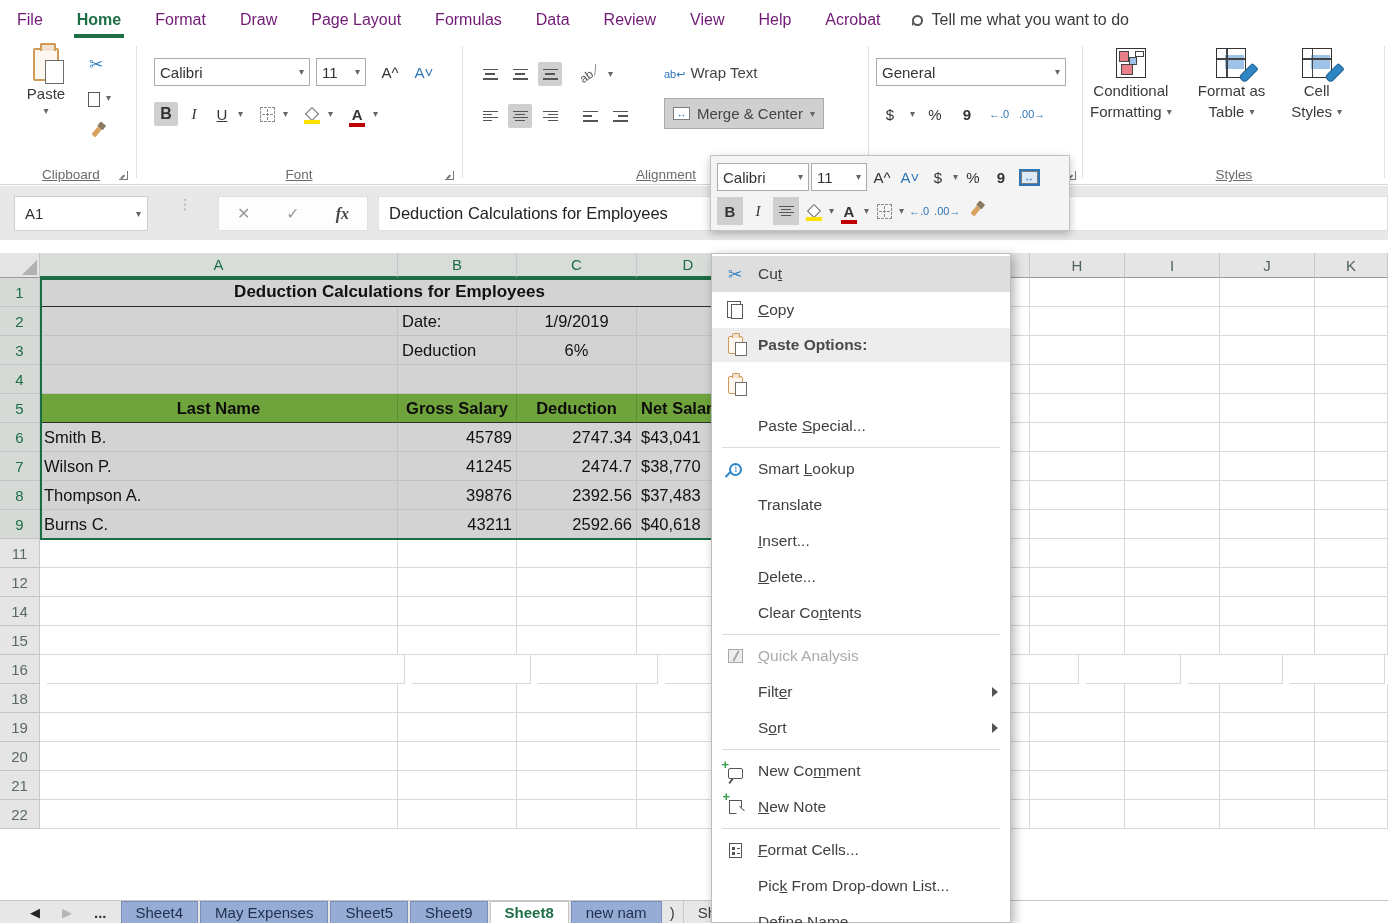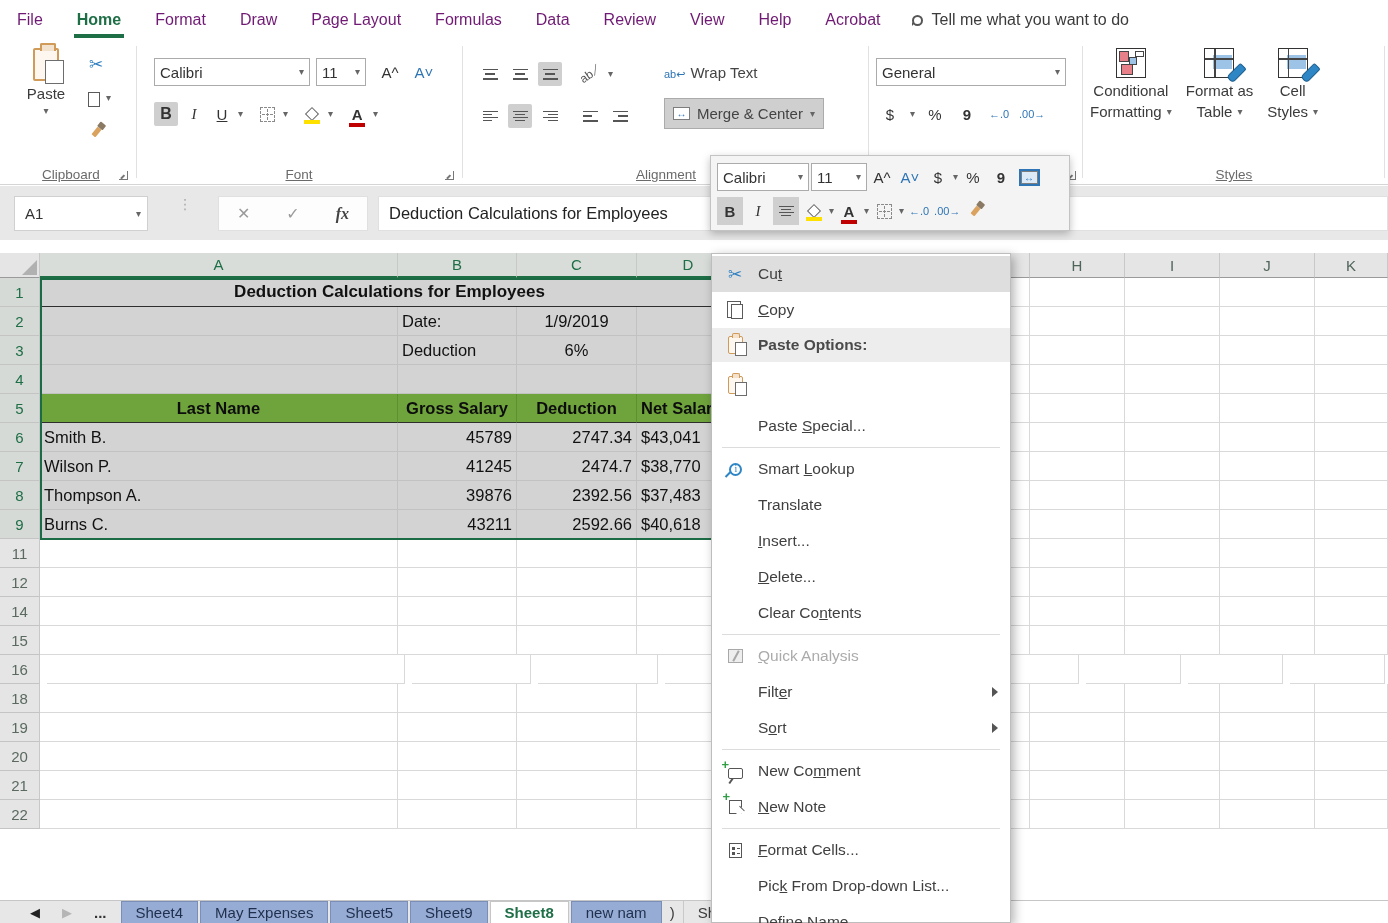--- a/index.html
+++ b/index.html
@@ -320,21 +320,21 @@
       <span class="sbtn" style="font-weight:bold;">9</span>
       <span class="sbtn" style="font-size:11px;color:#2e75b6;">←.0</span>
       <span class="sbtn" style="font-size:11px;color:#2e75b6;">.00→</span>
     </div>
     <div class="glabel">Number</div>
     <span class="launcher"></span>
   </div>
   <span class="gsep" style="left:1082px;"></span>
 
   <div class="rgroup" style="left:1086px; width:296px;">
-    <div id="stylesBtns" style="position:absolute;left:4px;top:8px;display:flex;gap:14px;">
+    <div id="stylesBtns" style="position:absolute;left:4px;top:8px;display:flex;gap:26px;">
         <div class="bigbtn">
           <span class="ic-grid">
             <span class="cell" style="left:2px;top:2px;width:10px;height:11px;background:#e8808a;border:1px solid #444;"></span>
             <span class="cell" style="left:12px;top:8px;width:8px;height:8px;background:#9dc3e6;border:1px solid #444;"></span>
             <span class="cell" style="left:4px;top:15px;width:12px;height:11px;background:#e8808a;border:1px solid #444;"></span>
             <span class="cell" style="left:18px;top:2px;width:9px;height:6px;border:1px solid #444;"></span>
           </span>
           <span>Conditional</span>
           <span style="display: flex; gap: 5px; align-items: center;">
             <span>Formatting</span>

